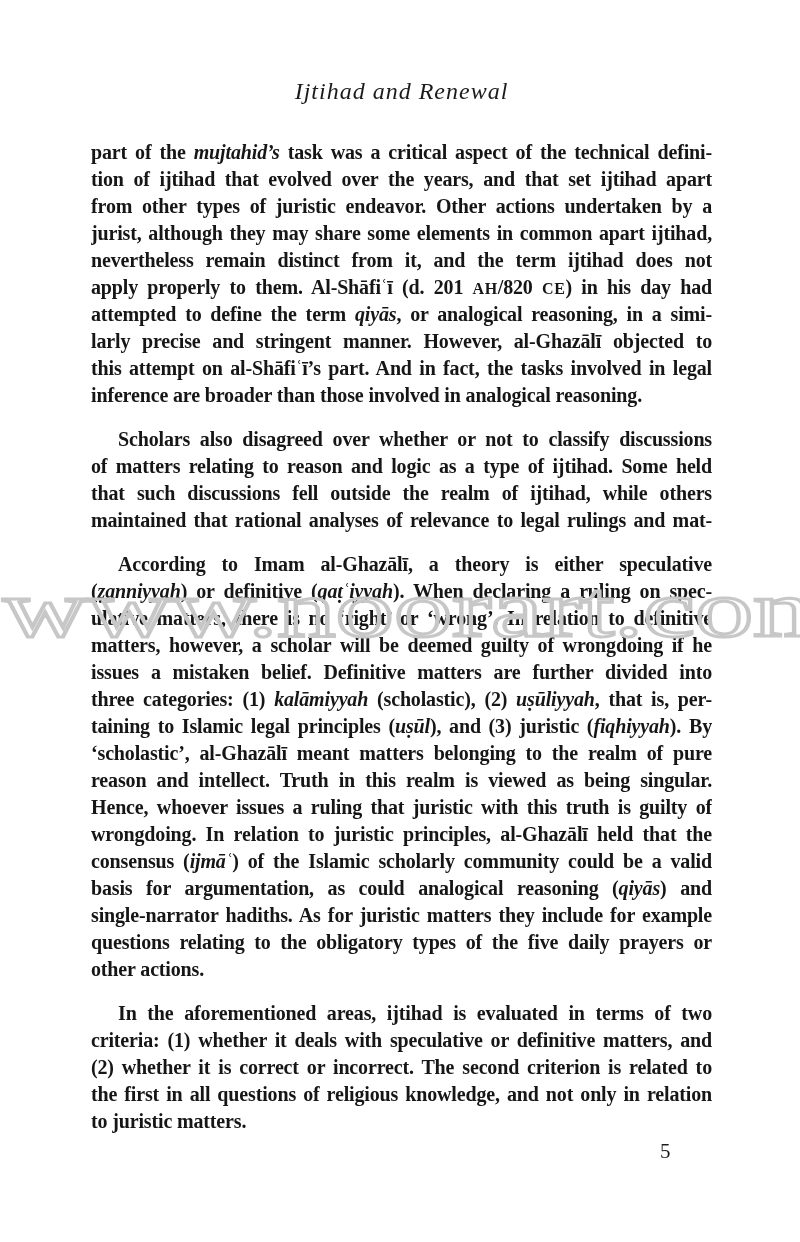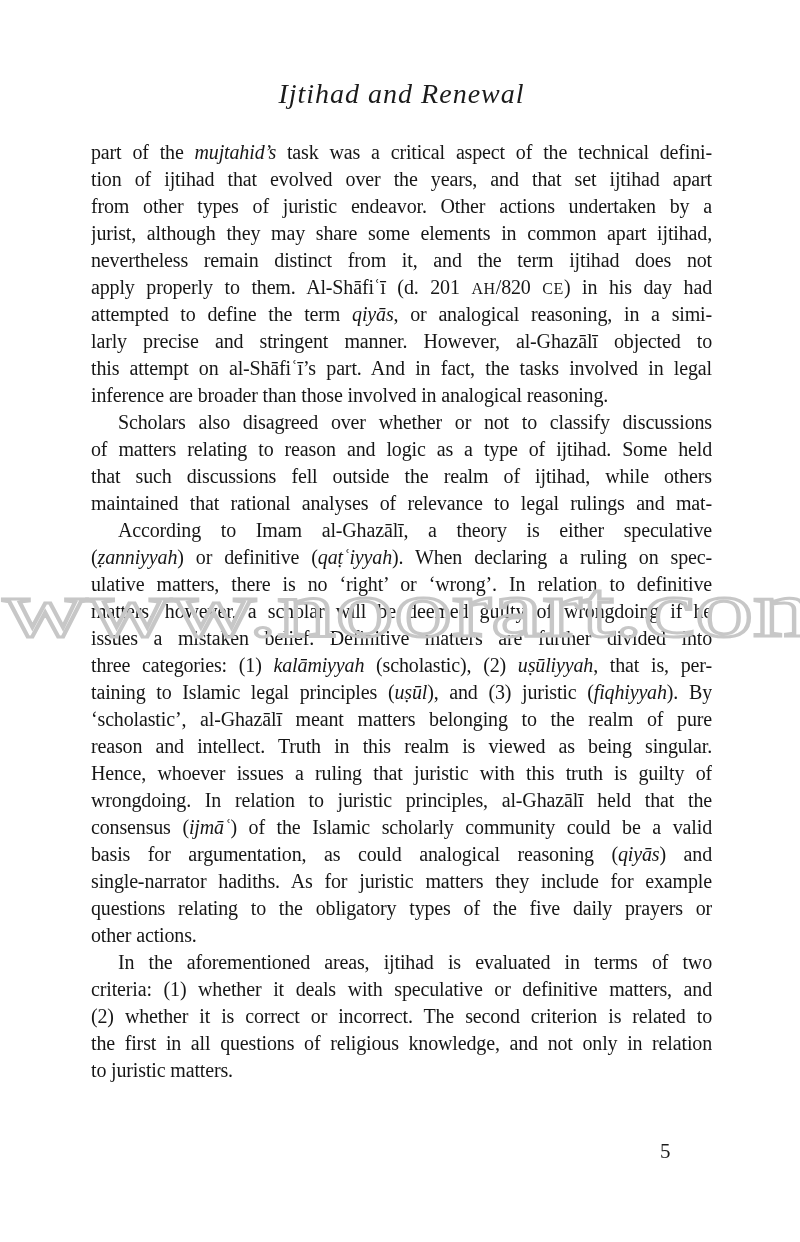--- a/index.html
+++ b/index.html
@@ -9,43 +9,44 @@
     background:#ffffff;
     overflow:hidden;
     font-family:"Liberation Serif","DejaVu Serif",serif;
     color:#161616;
   }
   .chapter-title{
     position:absolute;
     left:91px;top:78px;width:621px;
     text-align:center;
     font-style:italic;
-    font-size:28px;
+    font-size:24px;
     letter-spacing:1px;
     color:#1b1b1b;
   }
   .textblock{
     position:absolute;
     left:91px;top:139px;width:621px;
     font-size:20px;
     letter-spacing:-0.15px;
   }
   .line{
     height:27px;
     line-height:27px;
     text-align:justify;
     text-align-last:justify;
     overflow:hidden;
     white-space:normal;
+    font-weight:bold;
   }
   .line.last{
     text-align:center;
     text-align-last:left;
   }
-  .line.ind{ text-indent:27px; }
+  .line.ind{ text-indent:27px;margin-top:17px; }
   .line i{ font-style:italic; }
   .sc{ font-size:0.8em; letter-spacing:0.6px; }
   .watermark{
     position:absolute;
     left:3px;top:569px;
     font-size:80px;
     line-height:1;
     white-space:nowrap;
     transform:scaleX(1.458);
     transform-origin:left center;

